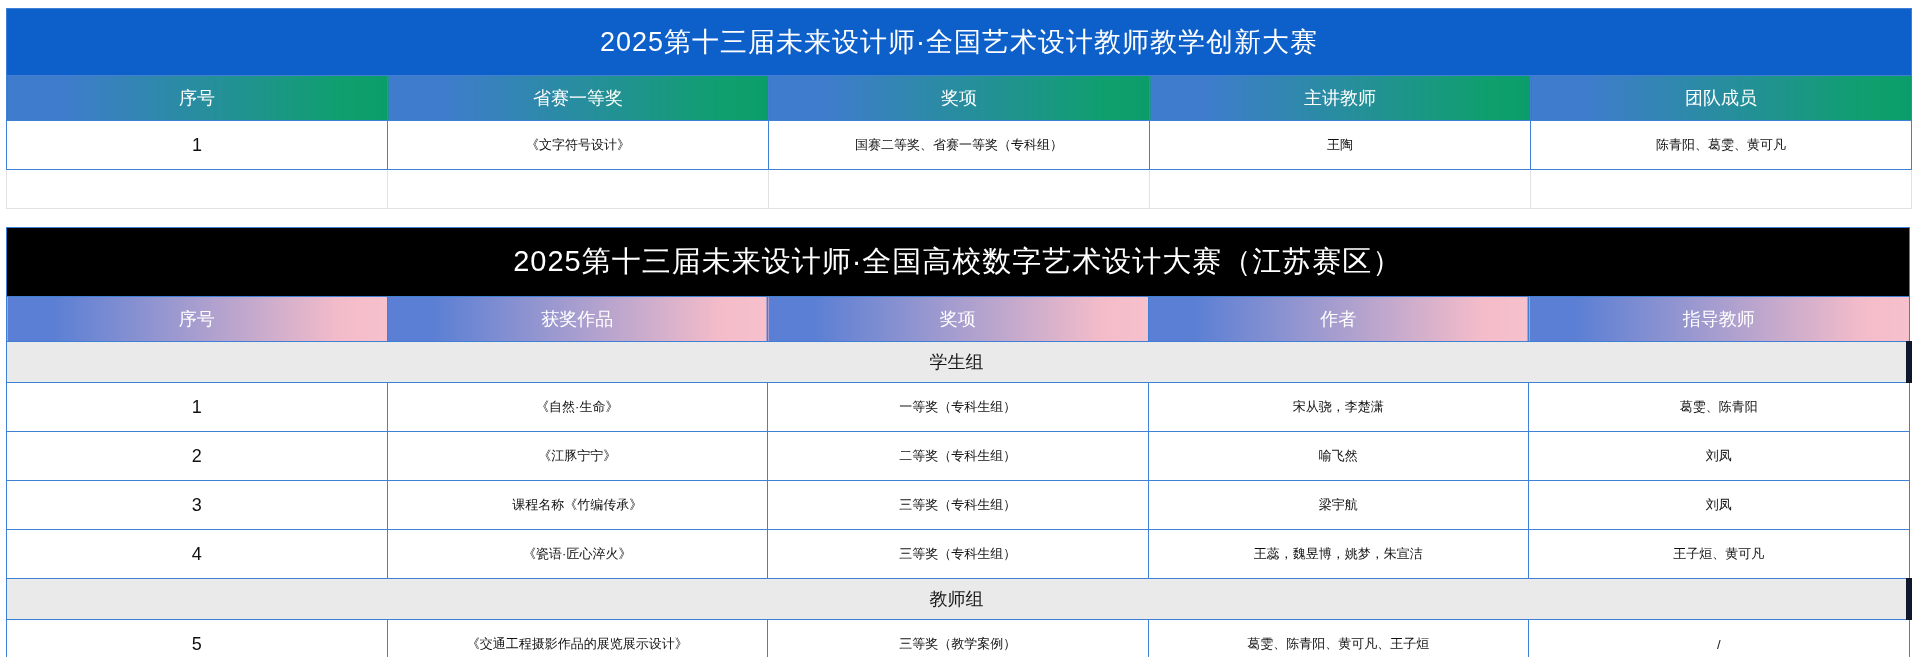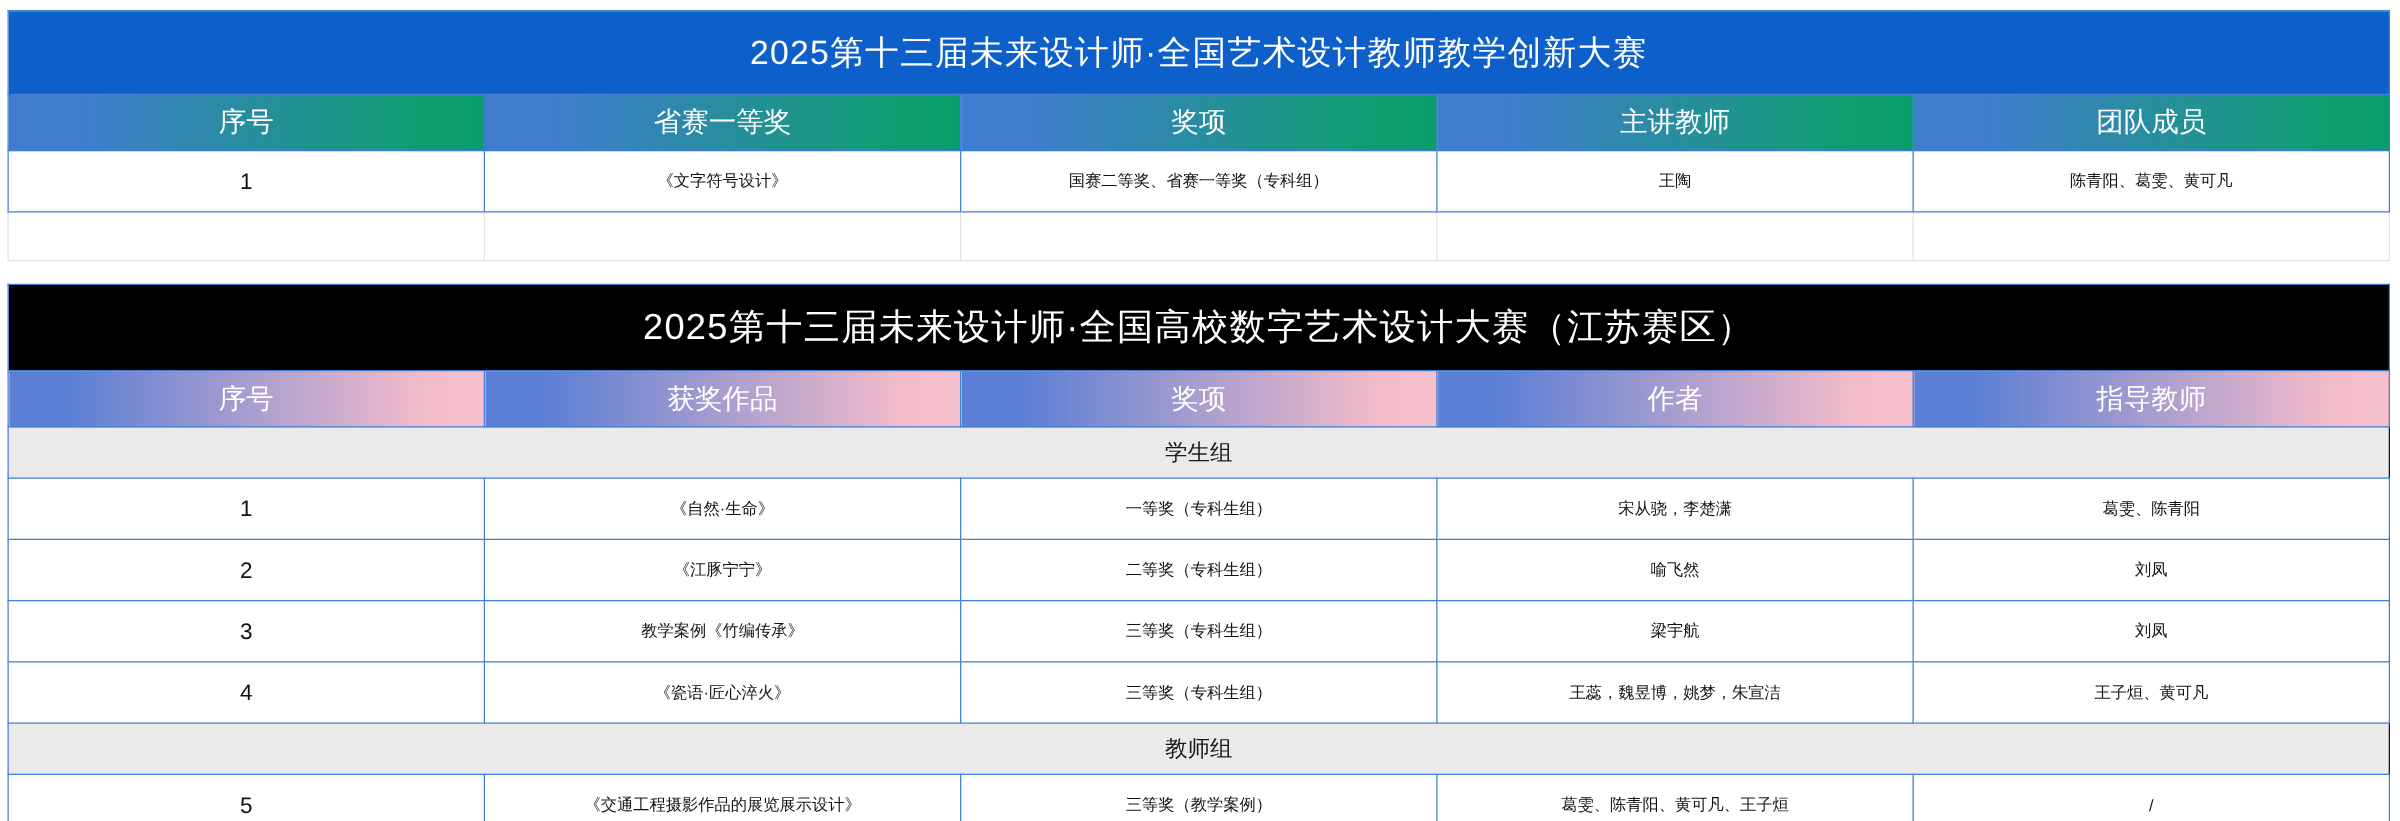--- a/index.html
+++ b/index.html
@@ -49,21 +49,21 @@
     letter-spacing: 1px;
     border: none;
   }
   .title-one   { background: #0d5fc9; }
   .title-two   { background: #000000; height: 60px; font-size: 29px; }
 
   
   .hdr-cell {
     height: 36px;
     color: #ffffff;
-    font-size: 22px;
+    font-size: 18px;
     font-weight: bold;
     border-top: none;
     border-bottom: 1px solid #3f7fd4;
     border-left: none;
     border-right: none;
   }
   
   .g-green { background: linear-gradient(90deg, #3f7ccd 0%, #3f7ccd 14%, #0f9f6e 88%, #0a9d6a 100%); }
   
   .g-pink  { background: linear-gradient(90deg, #5b7fd4 0%, #5b7fd4 12%, #f4bcc9 88%, #f6c0cc 100%); }
@@ -77,21 +77,21 @@
   }
   .body-cell.idx { width: 70px; font-size: 18px; }
 
   
   .group-row td {
     height: 32px;
     background: #eaeaea;
     color: #1a1a1a;
     font-size: 18px;
     border-left: 1px solid #3f7fd4;
-    border-right: 1px solid #0f172a;
+    border-right: 6px solid #0f172a;
   }
 
   
   .spacer-row td {
     height: 30px;
     background: #ffffff;
     border: 1px solid #e2e2e2;
   }
 
   
@@ -170,21 +170,21 @@
     </tr>
     <tr>
       <td class="body-cell idx">2</td>
       <td class="body-cell">《江豚宁宁》</td>
       <td class="body-cell">二等奖（专科生组）</td>
       <td class="body-cell">喻飞然</td>
       <td class="body-cell">刘凤</td>
     </tr>
     <tr>
       <td class="body-cell idx">3</td>
-      <td class="body-cell">教学案例《竹编传承》</td>
+      <td class="body-cell">课程名称《竹编传承》</td>
       <td class="body-cell">三等奖（专科生组）</td>
       <td class="body-cell">梁宇航</td>
       <td class="body-cell">刘凤</td>
     </tr>
     <tr>
       <td class="body-cell idx">4</td>
       <td class="body-cell">《瓷语·匠心淬火》</td>
       <td class="body-cell">三等奖（专科生组）</td>
       <td class="body-cell">王蕊，魏昱博，姚梦，朱宣洁</td>
       <td class="body-cell">王子烜、黄可凡</td>

